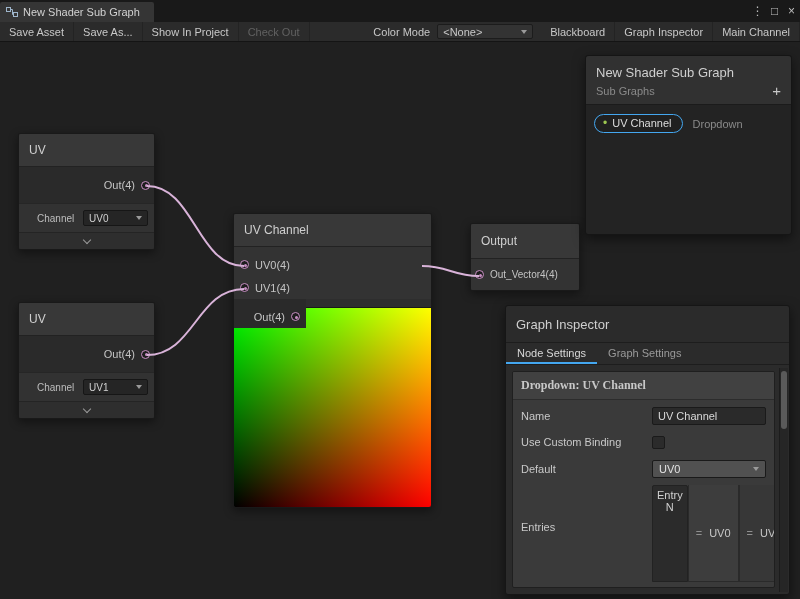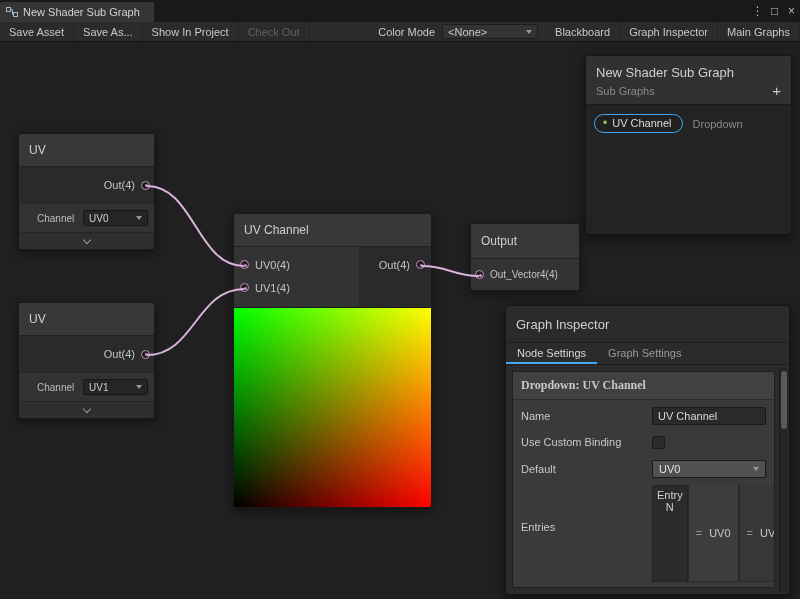--- a/index.html
+++ b/index.html
@@ -51,21 +51,21 @@
   .channel-label { width:42px; overflow:hidden; white-space:nowrap; font-size:10px; color:#bdbdbd;margin-left:12px; }
   .mini-dd { flex:1; display:flex; align-items:center; justify-content:space-between;
              background:#252525; border:1px solid #161616; border-radius:2px;
              padding:1px 5px; font-size:10px; color:#d0d0d0; height:16px; }
   .collapse-row { height:17px; display:flex; align-items:center; justify-content:center;
                   background:#2e2e2e; border-top:1px solid #242424; border-radius:0 0 2px 2px; }
   .chev { width:6px; height:6px; border-right:1.5px solid #9a9a9a; border-bottom:1.5px solid #9a9a9a;
           transform:rotate(45deg); margin-top:-3px; }
   
   .uvchannel { width:199px; }
-  .ports-area { display:flex; height:60px; }
+  .ports-area { display:flex; height:60px;flex-direction:column; }
   .in-col { flex:1; background:#333333; padding:6px 0 0; }
   .out-col { width:72px; background:#2a2a2a; padding:6px 0 0; }
   .port-row { display:flex; align-items:center; gap:6px; padding:5px 6px; height:23px; }
   .port-row.out { justify-content:flex-end; }
   .preview { width:100%; height:200px; border-top:1px solid #191919; border-radius:0 0 2px 2px;
              background-image:linear-gradient(to right,#000,#f00), linear-gradient(to bottom,#0f0,#000);
              background-blend-mode:screen; }
   
   .outputnode { width:110px; }
   .outputnode .node-header { padding:10px 10px; }
@@ -152,21 +152,21 @@
     <div class="tb-btn">Show In Project</div>
     <div class="tb-btn disabled">Check Out</div>
     <span class="spacer"></span>
     <div class="tb-label">Color Mode</div>
     <div class="tb-dd">
       <span>&lt;None&gt;</span>
       <span class="dd-arrow"></span>
     </div>
     <div class="tb-btn">Blackboard</div>
     <div class="tb-btn">Graph Inspector</div>
-    <div class="tb-btn">Main Graphs</div>
+    <div class="tb-btn">Main Channel</div>
   </div>
 
   <div class="canvas">
 
     <svg class="edges" width="800" height="557" viewBox="0 0 800 557">
       <path d="M147 144 C 194 144 197 224 244 224" stroke="#d9b3d9" stroke-width="2" fill="none"></path>
       <path d="M147 313 C 194 313 197 247 244 247" stroke="#d9b3d9" stroke-width="2" fill="none"></path>
       <path d="M422 224 C 448 224 453 234 479 234" stroke="#d9b3d9" stroke-width="2" fill="none"></path>
     </svg>
 

